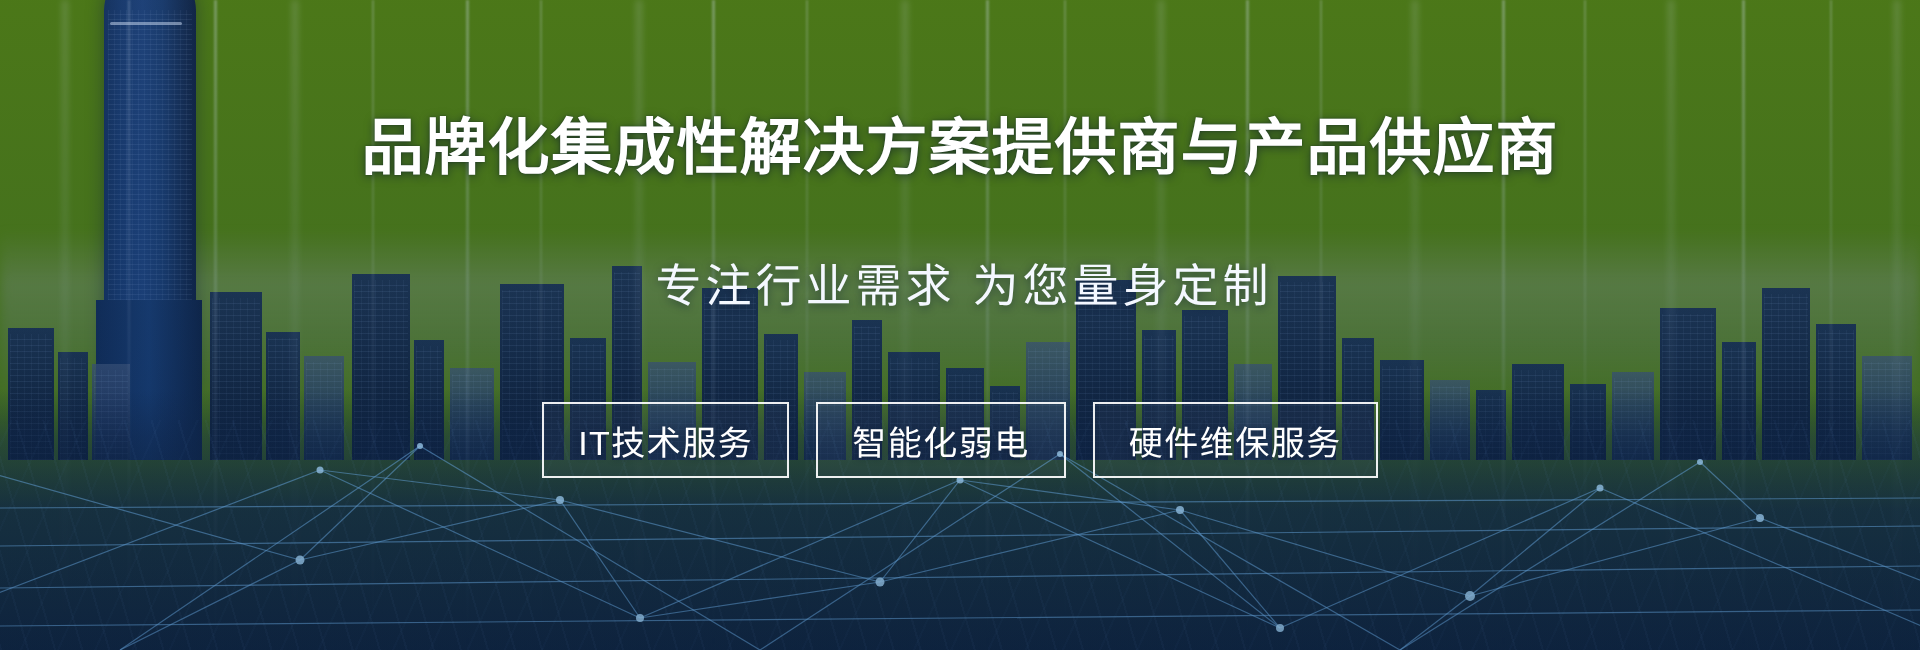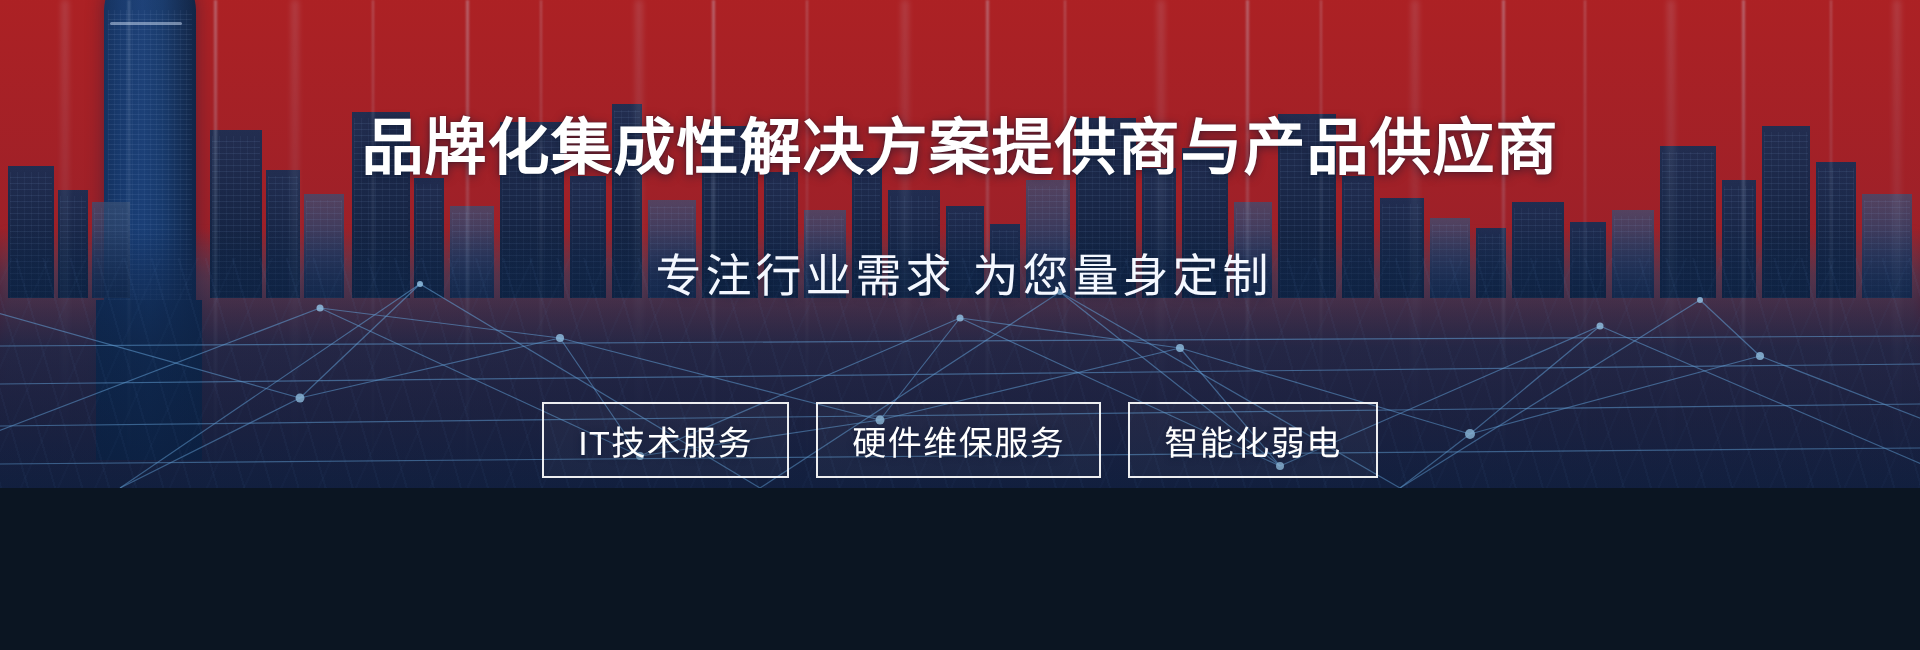--- a/index.html
+++ b/index.html
@@ -6,24 +6,24 @@
   html, body {
     margin: 0;
     padding: 0;
     background: #0b1522;
   }
   *, *::before, *::after { box-sizing: border-box; }
 
   .banner {
     position: relative;
     width: 1920px;
-    height: 488px;
+    height: 650px;
     overflow: hidden;
     font-family: "Liberation Sans", "DejaVu Sans", sans-serif;
-    background: #b91c1c;
+    background: #4d7c0f;
     user-select: none;
   }
 
   
 
   
   .bg-sky {
     position: absolute;
     inset: 0;
     background:
@@ -204,21 +204,21 @@
     line-height: 1.18;
     font-weight: 700;
     color: #ffffff;
     letter-spacing: 1px;
     text-shadow: 0 2px 10px rgba(8,22,46,0.55), 0 0 2px rgba(10,25,50,0.5);
     white-space: nowrap;
   }
 
   .subhead {
     position: absolute;
-    top: 249px;
+    top: 259px;
     left: 0; right: 0;
     font-size: 46px;
     line-height: 1.2;
     font-weight: 400;
     color: #f4f8ff;
     letter-spacing: 4px;
     text-shadow: 0 2px 9px rgba(8,22,46,0.5);
     white-space: nowrap;
     margin-left: 8px;
   }
@@ -394,18 +394,18 @@
   <div class="tint"></div>
 
   <div class="content">
 
     <div class="headline">品牌化集成性解决方案提供商与产品供应商</div>
 
     <div class="subhead">专注行业需求 为您量身定制</div>
 
     <div class="btn-row">
       <div class="svc-btn">IT技术服务</div>
+      <div class="svc-btn">智能化弱电</div>
       <div class="svc-btn">硬件维保服务</div>
-      <div class="svc-btn">智能化弱电</div>
     </div>
 
   </div>
 </div>
 
 </body></html>

